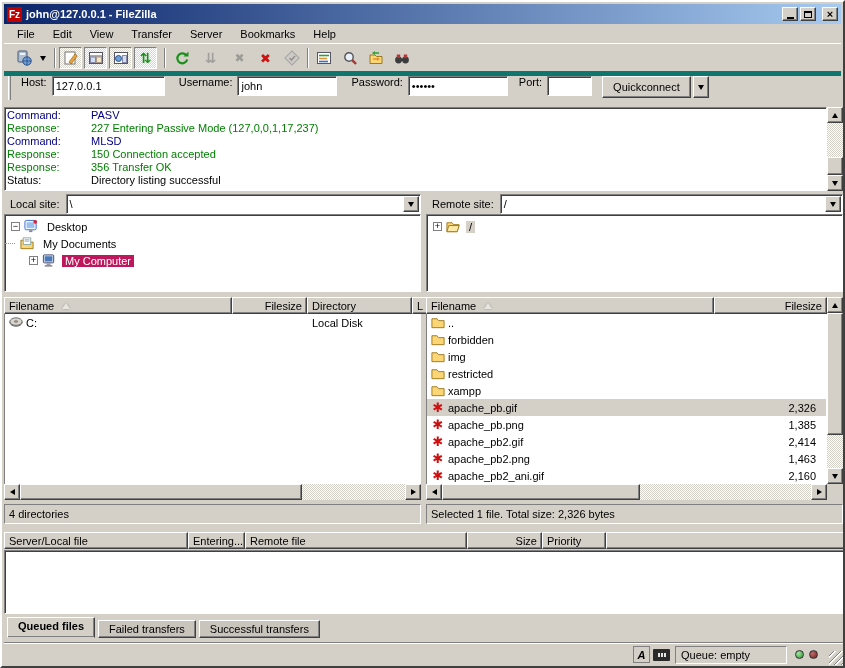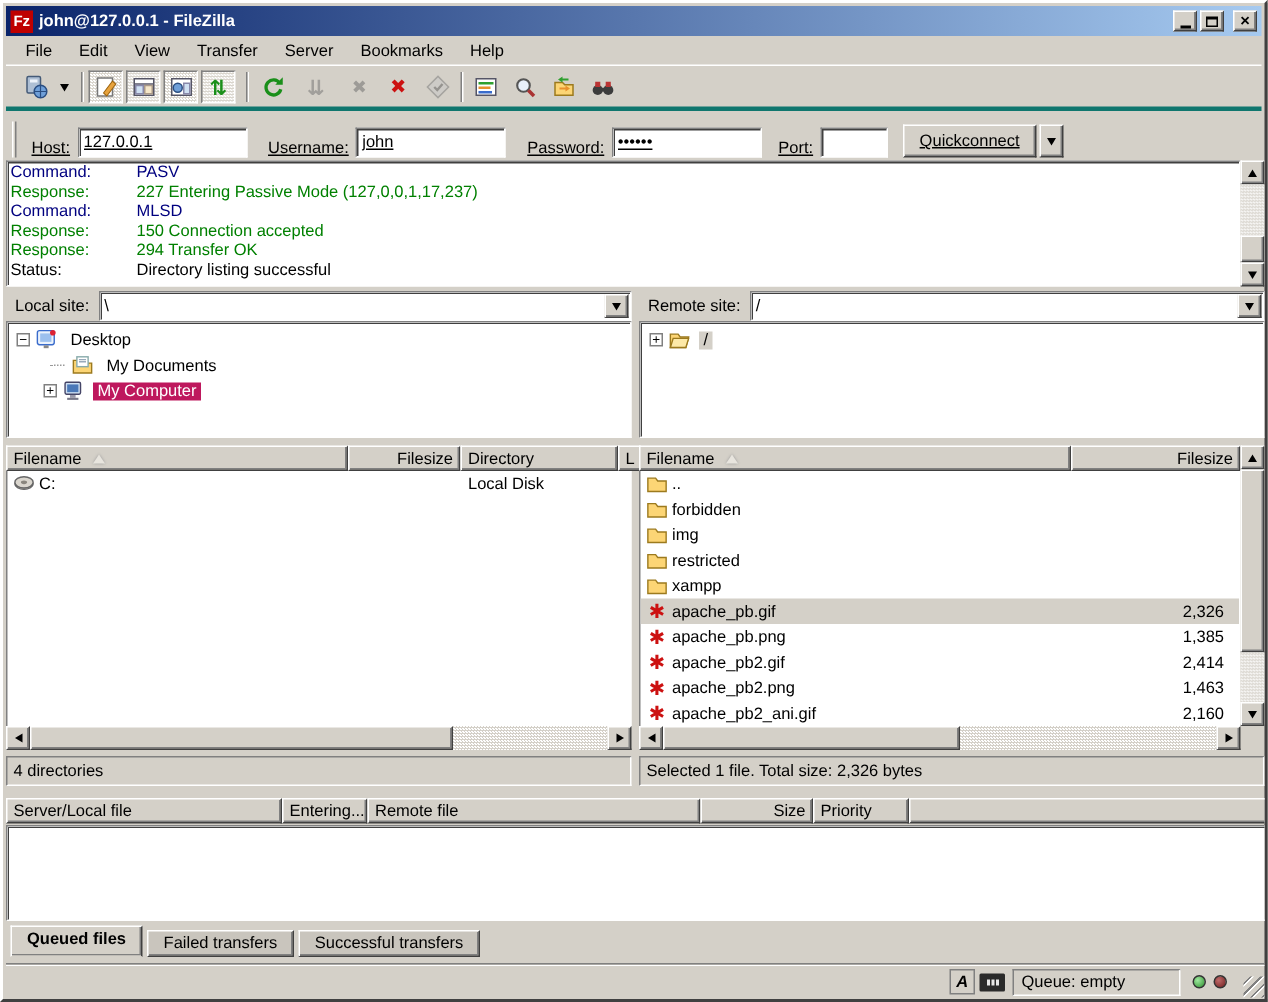--- a/index.html
+++ b/index.html
@@ -39,21 +39,21 @@
                 background: repeating-conic-gradient(#ffffff 0% 25%, #d9d5cd 0% 50%) 0 0 / 2px 2px; }
   .tsep { position:absolute; top:4px; width:2px; height:20px; border-left:1px solid #808080; border-right:1px solid #fff; }
   .tarrow { position:absolute; top:3px; width:13px; height:22px; display:flex; align-items:center; justify-content:center; }
   .dis { filter: grayscale(1) opacity(.5); }
   .gch { color:#1a8f1a; font-size:14px; font-weight:bold; line-height:14px; }
   .xgray { color:#666; font-size:12px; font-weight:bold; }
   .xred { color:#cc1111; font-size:13px; font-weight:bold; }
   .i16 { width:16px; height:16px; display:block; }
 
   
-  .qc { left:2px; top:69px; width:837px; height:34px; border-top:3px solid #0f766e; display:flex; align-items:flex-end;text-decoration:underline; }
+  .qc { left:2px; top:69px; width:837px; height:34px; border-top:5px solid #0f766e; display:flex; align-items:flex-start; }
   .qgrip { width:3px; height:24px; margin:0 5px 0 4px; border-left:1px solid #fff; border-right:1px solid #808080; }
   .qlabel { margin:0 5px; }
   .field { height:20px; border:1px solid; border-color:#808080 #fff #fff #808080;
            box-shadow: inset 1px 1px 0 #404040; background:#fff; font:inherit; padding:2px 3px; }
   .btn { height:22px; background:#d4d0c8; border:1px solid; border-color:#fff #404040 #404040 #fff;
          box-shadow: inset -1px -1px 0 #808080; font:inherit; padding:0 10px; }
   .dropbtn { width:16px; height:22px; margin-left:2px; display:flex; align-items:center; justify-content:center; }
 
   
   .tri-up { width:0;height:0;border-left:3px solid transparent;border-right:3px solid transparent;border-bottom:5px solid #000; }
@@ -291,21 +291,21 @@
     <div class="logrow">
         <span class="loglabel cmd">Command:</span>
         <span class="cmd">MLSD</span>
       </div>
     <div class="logrow">
         <span class="loglabel rsp">Response:</span>
         <span class="rsp">150 Connection accepted</span>
       </div>
     <div class="logrow">
         <span class="loglabel rsp">Response:</span>
-        <span class="rsp">294 Transfer OK</span>
+        <span class="rsp">356 Transfer OK</span>
       </div>
     <div class="logrow">
         <span class="loglabel sts">Status:</span>
         <span class="sts">Directory listing successful</span>
       </div>
   </div>
 
   <div class="abs" style="left:825px; top:105px; width:16px; height:84px;">
     <div class="sbtn abs" style="left:0; top:0; width:16px; height:16px;">
         <div class="tri-up"></div>
@@ -341,21 +341,21 @@
     <div class="trow" style="padding-left:6px">
       <div class="expander">−</div>
       <svg class="fic" viewBox="0 0 16 16" style="width:16px">
         <rect x="1.5" y="1.5" width="12" height="10" rx="1.5" fill="#eaf2fc" stroke="#3a6ccc"></rect>
         <rect x="3.5" y="3.5" width="8" height="6" fill="#9cc0ee"></rect>
         <circle cx="12.5" cy="3" r="2" fill="#d23"></circle>
         <rect x="6" y="12" width="3.5" height="2" fill="#888"></rect>
       </svg>
       <span class="tlabel">Desktop</span>
     </div>
-    <div class="trow" style="padding-left:28px">
+    <div class="trow" style="">
       <div class="dotstub"></div>
       <svg class="fic" viewBox="0 0 16 16">
         <path d="M1.5 4.5 h5 l1.5 2 h6.5 v7 H1.5 z" fill="#fcd575" stroke="#9c7a1e"></path>
         <rect x="4" y="2" width="8" height="7" fill="#fff" stroke="#8aa"></rect>
         <line x1="5.5" y1="4" x2="10.5" y2="4" stroke="#9ab"></line>
           <line x1="5.5" y1="5.5" x2="10.5" y2="5.5" stroke="#9ab"></line>
       </svg>
       <span class="tlabel">My Documents</span>
     </div>
     <div class="trow" style="padding-left:24px">

